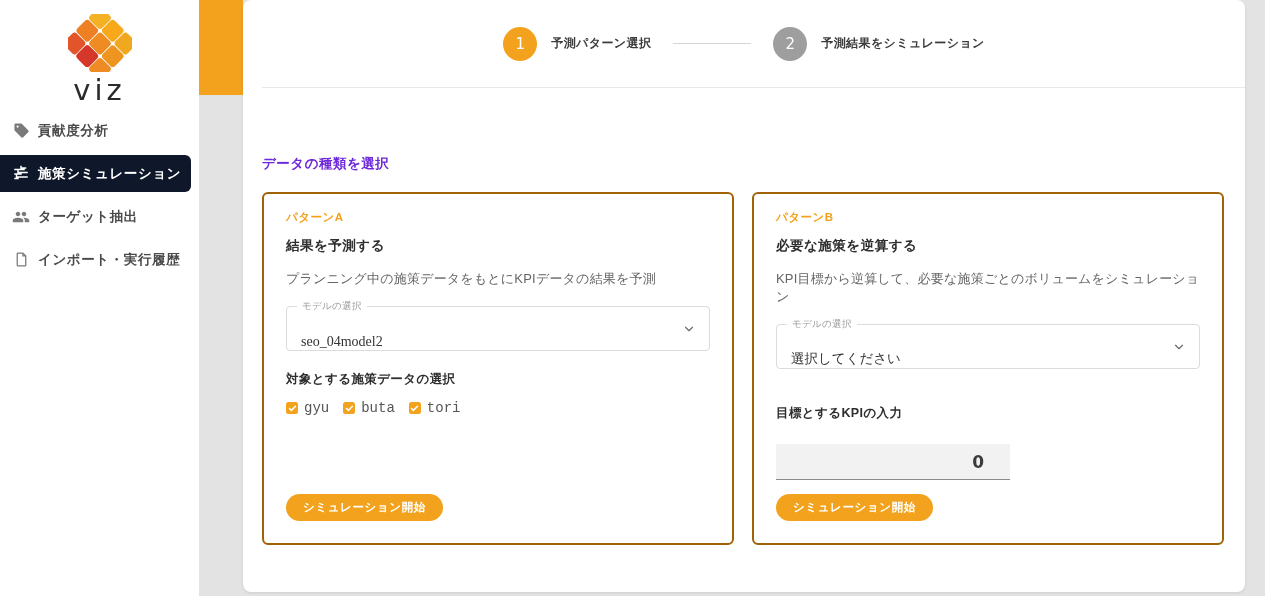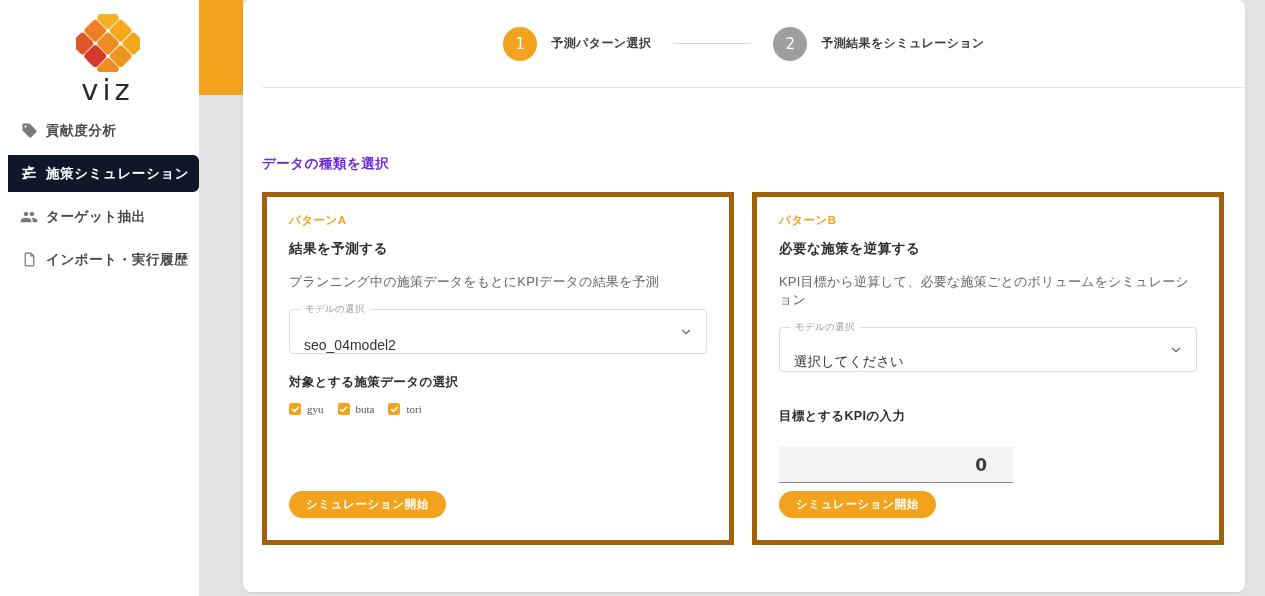--- a/index.html
+++ b/index.html
@@ -6,21 +6,21 @@
   html, body {
     width: 1265px; height: 596px;
     font-family: "Liberation Sans", "DejaVu Sans", sans-serif;
     background: #ffffff;
     overflow: hidden;
   }
   #app { position: relative; width: 1265px; height: 596px; background: #ffffff; }
 
   
   #sidebar {
-    position: absolute; left: 8px; top: 0;
+    position: absolute; left: 0; top: 0;
     width: 160px; height: 596px;
     background: #ffffff;
     z-index: 5;
   }
   .logo-wrap {
     position: absolute; left: 0; top: 14px; width: 199px;
     display: flex; flex-direction: column; align-items: center;
   }
   .logo-mark { width: 64px; height: 58px; display: block; }
   .logo-text {
@@ -132,22 +132,22 @@
     letter-spacing: 0.5px;
   }
 
   .cards {
     position: absolute; left: 19px; top: 192px;
     width: 962px; height: 353px;
     display: flex; gap: 18px;
   }
   .card {
     flex: 1 1 0;
-    border: 5px solid #a16207;
-    border-radius: 0;
+    border: 2px solid #a16207;
+    border-radius: 6px;
     background: #ffffff;
     position: relative;
     padding: 16px 22px 0 22px;
   }
   .card-kicker {
     font-size: 11.5px; font-weight: 700; color: #F2A21C;
     letter-spacing: 0.5px;
   }
   .card-title {
     margin-top: 12px;
@@ -171,21 +171,21 @@
     cursor: pointer;
     background: #ffffff;
   }
   .select-legend {
     position: absolute; top: -7px; left: 10px;
     background: #ffffff; padding: 0 5px;
     font-size: 9.5px; color: #9b9b9b; letter-spacing: 0.3px;
   }
   .select-value {
     font-size: 14px; color: #333333;
-    font-family: Liberation Sans, sans-serif;
+    font-family: Liberation Serif, serif;
   }
   .select-value.ph { font-size: 13.5px; color: #333333; }
   .chev {
     position: absolute; right: 13px; top: 50%;
     transform: translateY(-50%);
     width: 14px; height: 14px; color: #6b6b6b;
   }
 
   .sub-title {
     margin-top: 20px;
@@ -195,21 +195,21 @@
 
   .checks { margin-top: 12px; display: flex; align-items: center; gap: 14px; }
   .check { display: flex; align-items: center; gap: 6px; cursor: pointer; }
   .cbox {
     width: 12px; height: 12px; border-radius: 2.5px;
     background: #F2A21C;
     display: flex; align-items: center; justify-content: center;
     flex: 0 0 12px;
   }
   .cbox svg { width: 9px; height: 9px; color: #ffffff; }
-  .clabel { font-size: 11px; color: #555555; font-family: Liberation Serif, serif; }
+  .clabel { font-size: 14px; color: #555555; font-family: Liberation Mono, monospace; }
 
   
   .kpi-title {
     margin-top: 36px;
     font-size: 12.5px; font-weight: 700; color: #2e2e2e;
     letter-spacing: 0.4px;
   }
   .kpi-field {
     margin-top: 22px;
     width: 234px; height: 36px;

